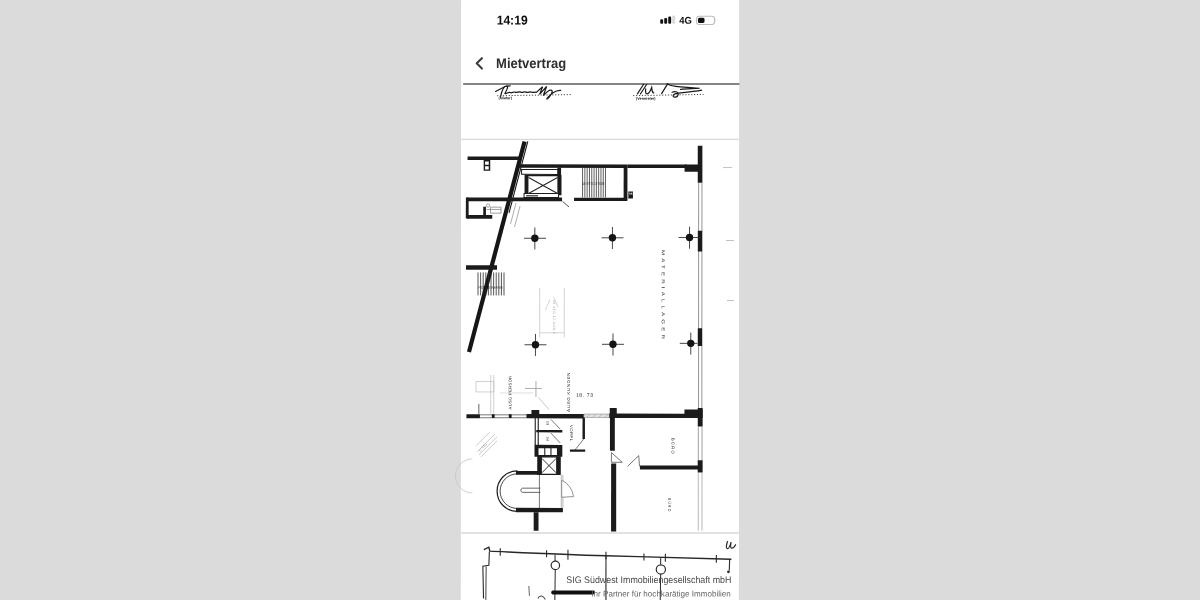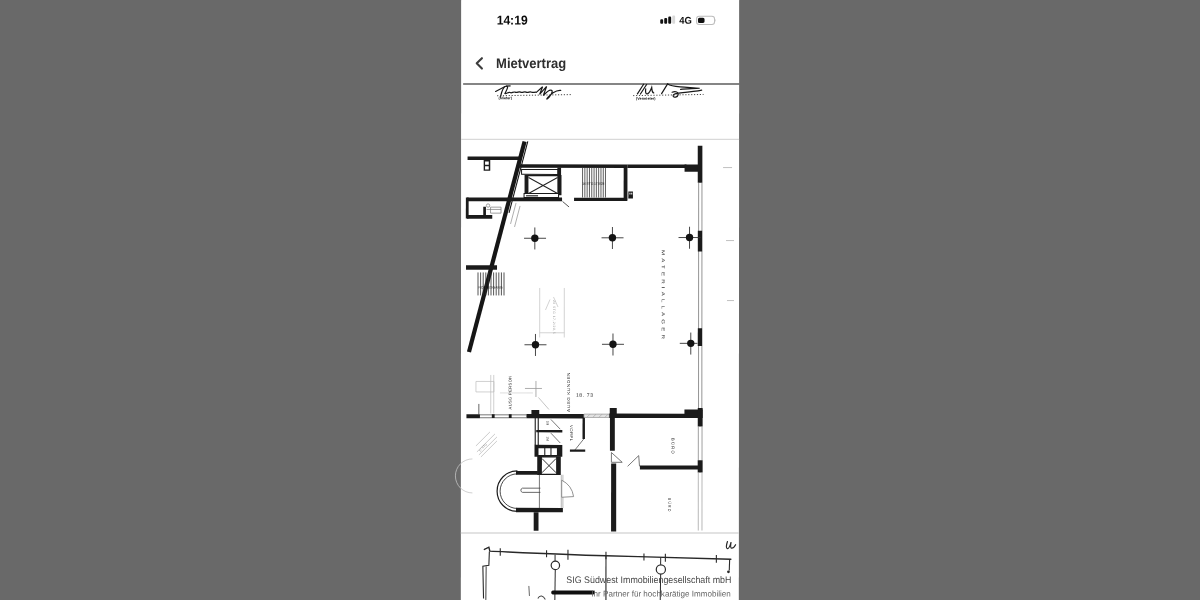--- a/index.html
+++ b/index.html
@@ -1,16 +1,16 @@
 <!DOCTYPE html>
 <html><head>
 <meta charset="utf-8">
 <style>
   html,body{margin:0;padding:0;background:#fff;}
-  .root{position:relative;width:1200px;height:600px;background:#a16207;overflow:hidden;font-family:"Liberation Sans", sans-serif;filter:grayscale(1);}
+  .root{position:relative;width:1200px;height:600px;background:#fde047;overflow:hidden;font-family:"Liberation Sans", sans-serif;filter:grayscale(1);}
   svg{position:absolute;left:0;top:0;}
 </style>
 </head>
 <body>
 <div class="root">
 <svg width="1200" height="600" viewBox="0 0 1200 600" fill="none">
 <g transform="rotate(0.03 600 300)">
 
   <rect x="461" y="0" width="278" height="600" fill="#ffffff"></rect>
 

